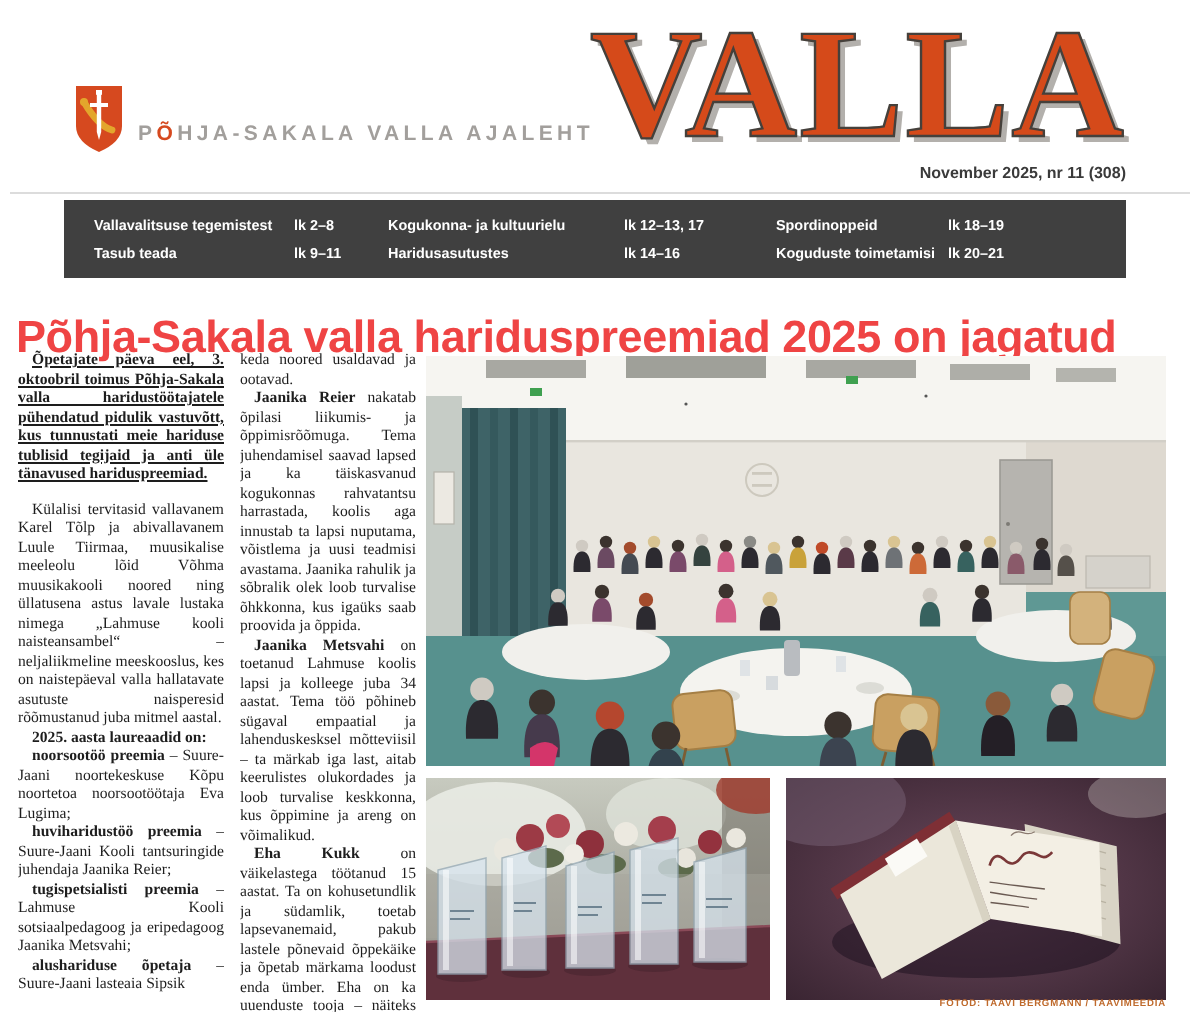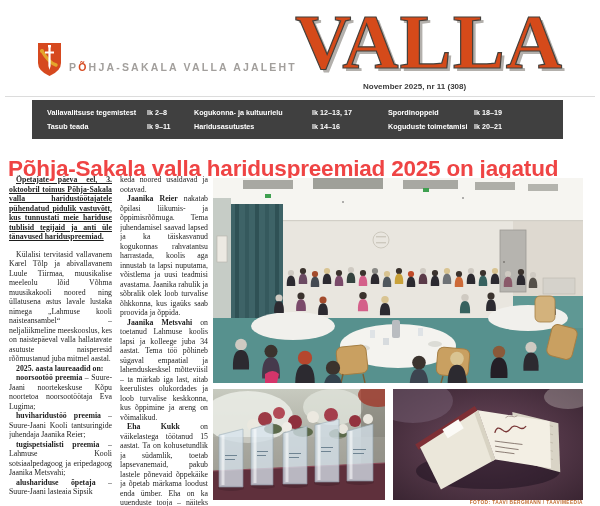--- a/index.html
+++ b/index.html
@@ -8,21 +8,21 @@
 
   
   .crest{position:absolute;left:36px;top:42px;width:27px;height:36px;}
   .tagline{position:absolute;left:69px;top:61px;font-family:"Liberation Sans",sans-serif;
            font-weight:bold;font-size:10.5px;letter-spacing:2.2px;color:#a29f9c;white-space:nowrap;}
   .tagline .oo{color:#d6491f;}
   .logo{position:absolute;top:4px;left:280px;width:283px;text-align:right;
         font-family:"Liberation Serif",serif;font-weight:bold;font-size:78px;line-height:76px;
         color:#d54a1a;letter-spacing:1px;-webkit-text-stroke:1.2px #45403b;
         text-shadow:3px 3px 0 #b3b0ac;white-space:nowrap;}
-  .issue{position:absolute;top:82px;left:363px;width:200px;text-align:left;
+  .issue{position:absolute;top:82px;left:363px;width:200px;text-align:right;
          font-family:"Liberation Sans",sans-serif;font-weight:bold;font-size:8px;color:#3a3a3a;}
   .mast-rule{position:absolute;top:96px;left:5px;width:590px;height:1px;background:#dcdcdc;}
 
   
   .tocbar{position:absolute;left:32px;top:100px;width:531px;height:39px;background:#404040;}
   .toc-group{position:absolute;top:6px;color:#fff;font-family:"Liberation Sans",sans-serif;
              font-weight:bold;font-size:7.2px;}
   .toc-row{display:flex;height:14px;line-height:14px;white-space:nowrap;}
   .g1{left:15px;} .g1 .toc-label{width:100px;}
   .g2{left:162px;}.g2 .toc-label{width:118px;}

